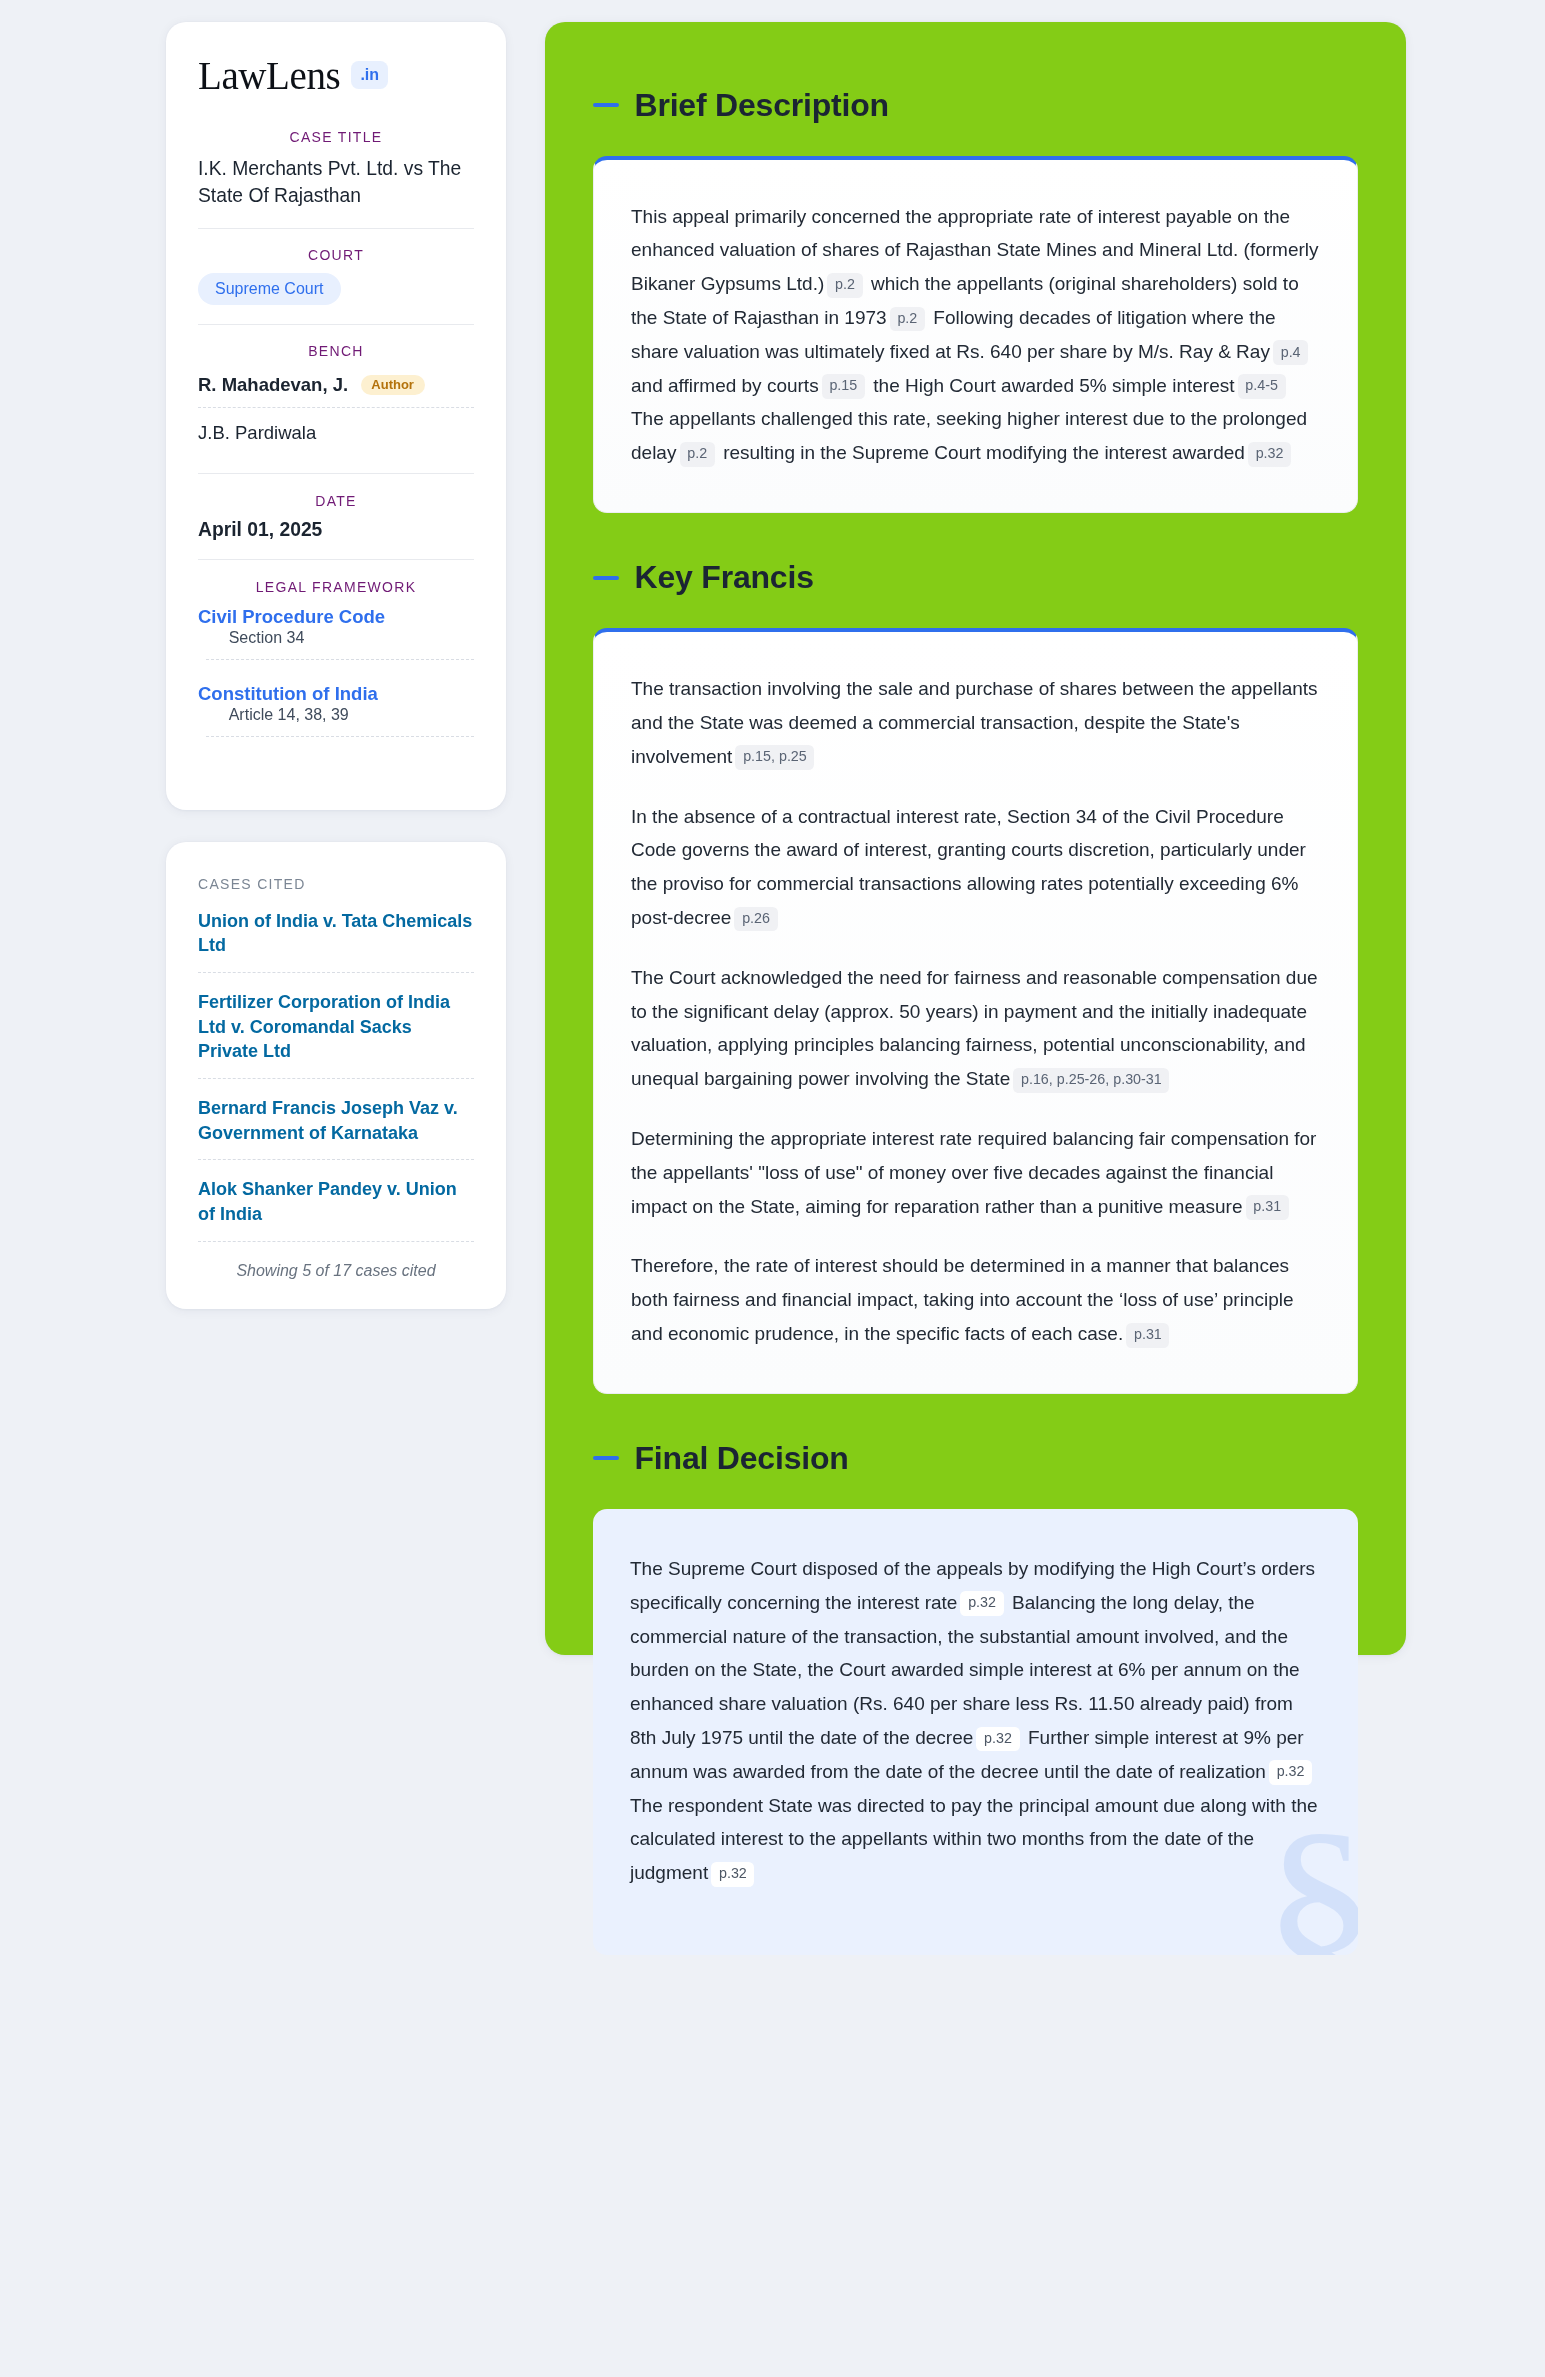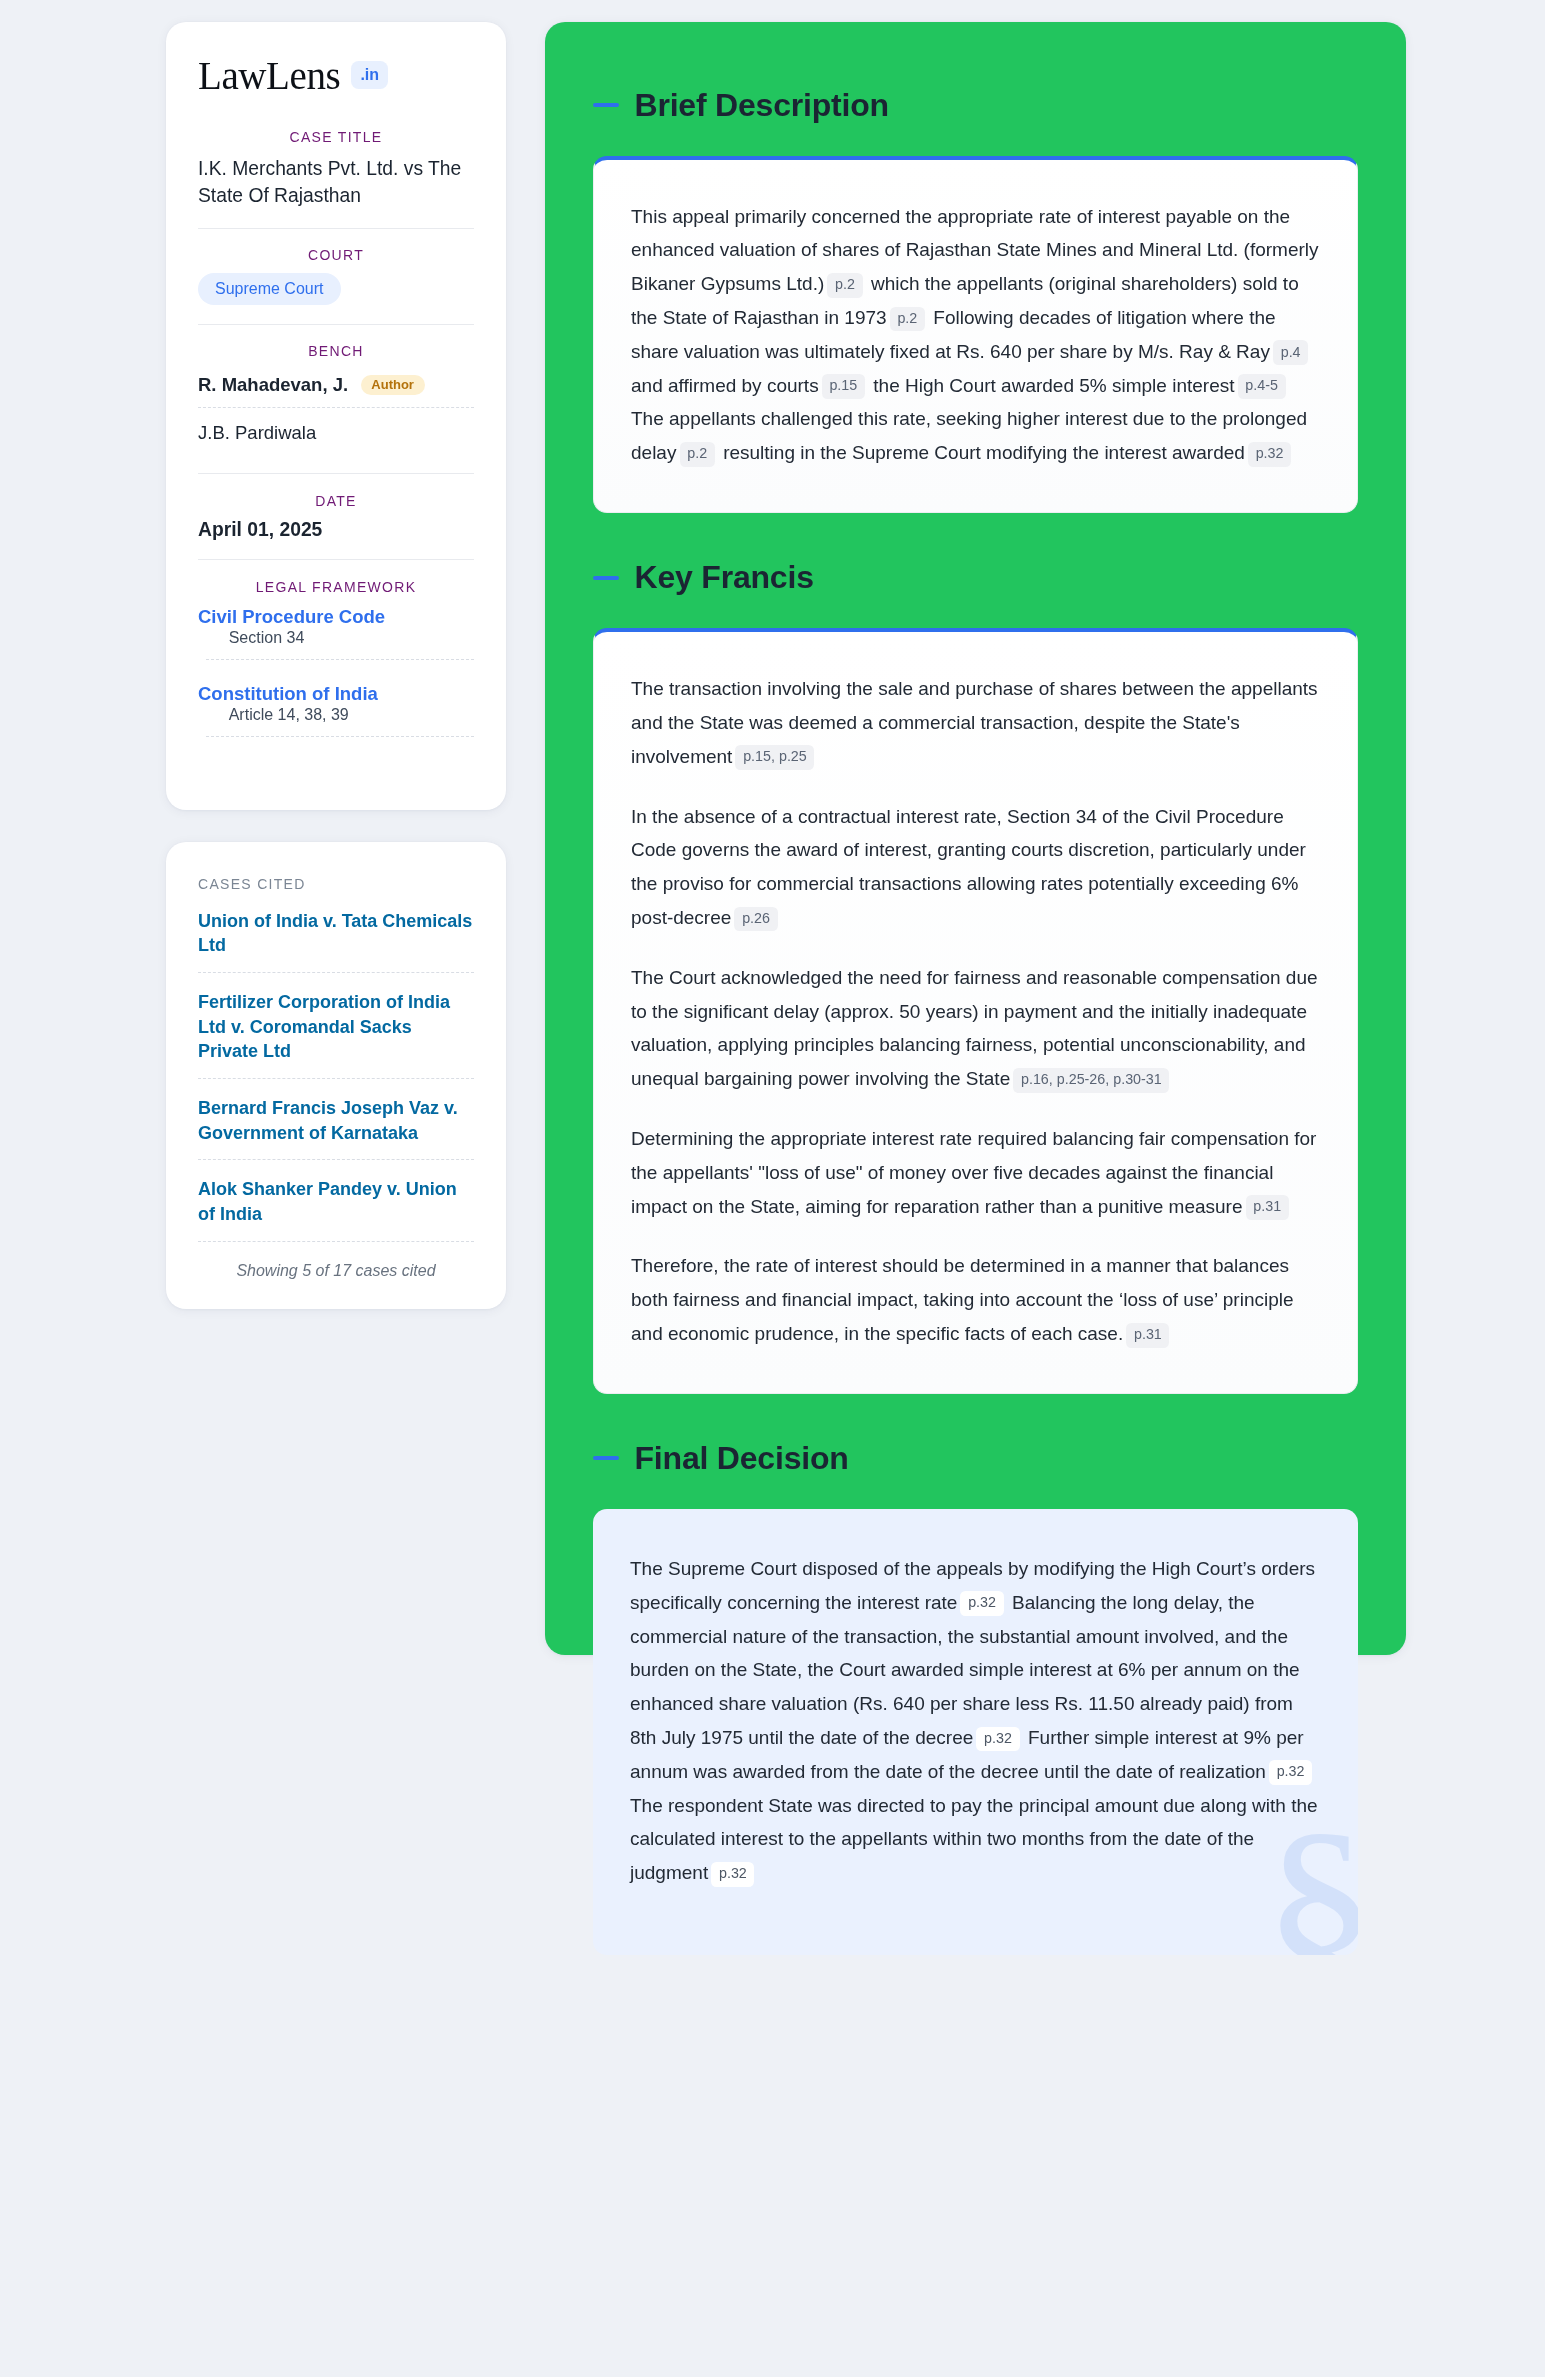--- a/index.html
+++ b/index.html
@@ -153,21 +153,21 @@
     font-size: 16px;
     font-style: italic;
     color: #68727f;
     text-align: center;
     padding-top: 3.1px;
   }
 
   
   .main {
     flex: 1;
-    background: #22c55e;
+    background: #84cc16;
     border-radius: 20px;
     box-shadow: 0 1.5px 10.8px rgba(18, 35, 66, 0.055), 0 0.8px 2.3px rgba(18,35,66,.04);
     padding: 65px 48px 40px 48px;
   }
 
   .section { margin-bottom: 46px; }
   .section:last-child { margin-bottom: 0; }
 
   .section-head {
     display: flex;

